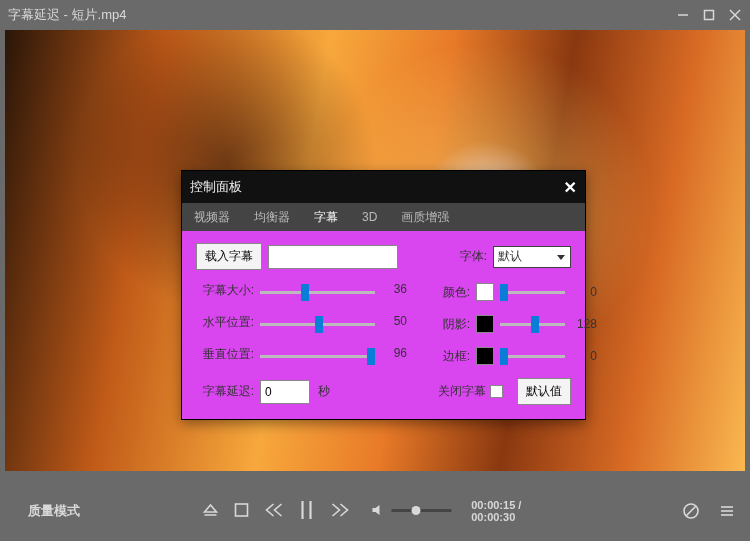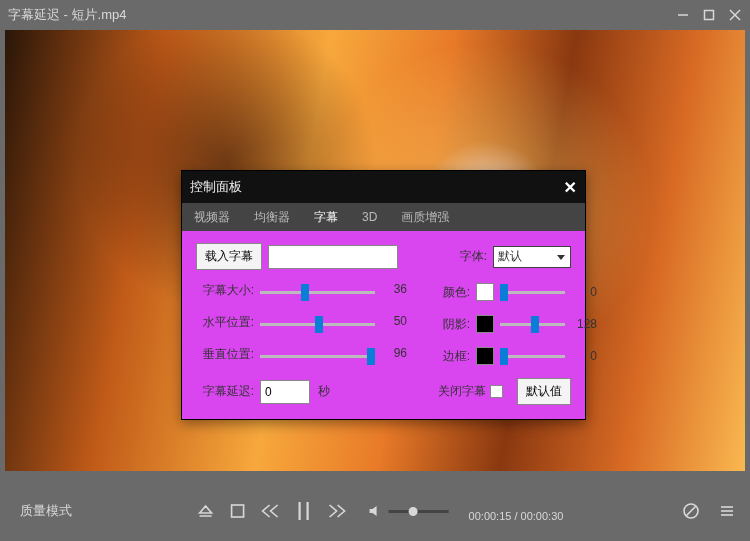--- a/index.html
+++ b/index.html
@@ -6,23 +6,23 @@
   body { width: 750px; height: 541px; background: #fff; overflow: hidden; }
   .window { width: 750px; height: 541px; background: #6a6a6a; position: relative; }
   .titlebar { height: 30px; background: #6a6a6a; display: flex; align-items: center; padding: 0 8px; color: #d8d8d8; font-size: 13px; }
   .titlebar-title { flex: 1; }
   .win-btns { display: flex; gap: 12px; }
   .win-btn { width: 14px; height: 14px; cursor: pointer; color: #d8d8d8; display:flex; align-items:center; justify-content:center;}
   .video-area { position: absolute; top: 30px; left: 5px; right: 5px; bottom: 70px; background: linear-gradient(100deg, #2a1608 0%, #c05a18 20%, #f7a83c 40%, #e87a28 55%, #8a3810 70%, #d86a24 85%, #fab850 100%); overflow: hidden; }
   .video-area::before { content:""; position:absolute; inset:0; background: radial-gradient(circle at 65% 40%, rgba(255,255,255,0.85) 0%, rgba(255,230,120,0.3) 12%, transparent 30%), radial-gradient(circle at 30% 30%, rgba(40,10,5,0.6) 0%, transparent 25%); }
   .watermark { position:absolute; top: 46%; left: 40%; color: rgba(180,180,180,0.5); font-size:18px; font-weight:500; letter-spacing:1px; pointer-events:none;}
   .watermark small{display:block;font-size:10px;color:rgba(150,150,150,0.5);text-align:center;margin-top:-2px;}
-  .bottombar { position: absolute; bottom: 0; left: 8px; right: 0; height: 60px; background: #6a6a6a; display:flex; align-items:center; padding: 0 12px; color:#d8d8d8; font-size:12px; }
+  .bottombar { position: absolute; bottom: 0; left: 16px; right: 0; height: 60px; background: #6a6a6a; display:flex; align-items:center; padding: 0 12px; color:#d8d8d8; font-size:12px;font-weight:bold; }
   .quality-label { font-size:13px; }
-  .playback-controls { position:absolute; left:50%; transform:translateX(-50%); display:flex; align-items:flex-end; gap:10px; }
+  .playback-controls { position:absolute; left:50%; transform:translateX(-50%); display:flex; align-items:flex-start; gap:10px; }
   .pc-btn { width:22px; height:22px; display:flex; align-items:center; justify-content:center; cursor:pointer; color:#d8d8d8; }
   .vol-group { display:flex; align-items:center; gap:6px; margin-left:8px;}
   .vol-track { width:60px; height:3px; background:#444; position:relative; }
   .vol-knob { position:absolute; left:20px; top:-3px; width:9px; height:9px; border-radius:50%; background:#d8d8d8; }
   .time-display { margin-left:10px; font-size:11px; color:#d8d8d8; }
   .right-controls { margin-left:auto; display:flex; gap:14px; align-items:center; }
 
   
   .dialog { position:absolute; left:181px; top:170px; width:405px; background:#fff; border:1px solid #000; box-shadow:0 4px 12px rgba(0,0,0,0.4); }
   .dlg-title { height:28px; background:#111; color:#f2f2f2; display:flex; align-items:center; padding:16px 8px; font-size:13px; }

